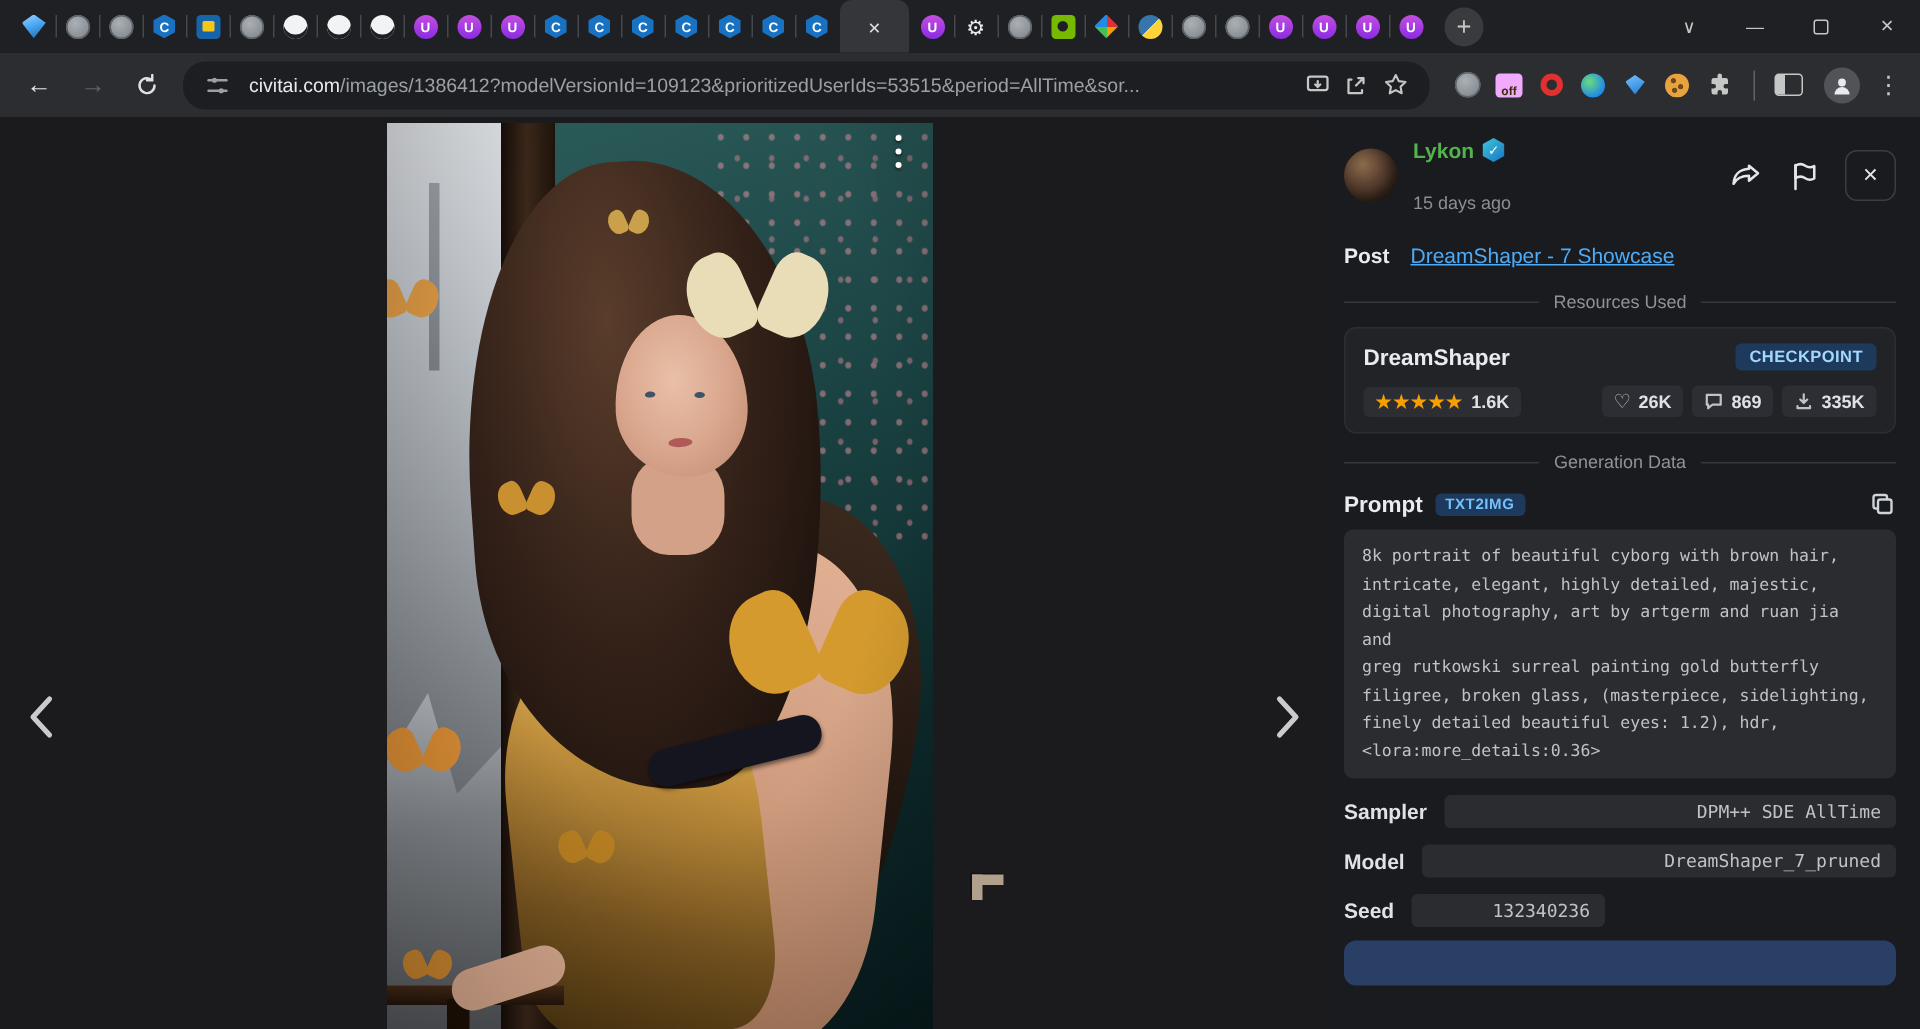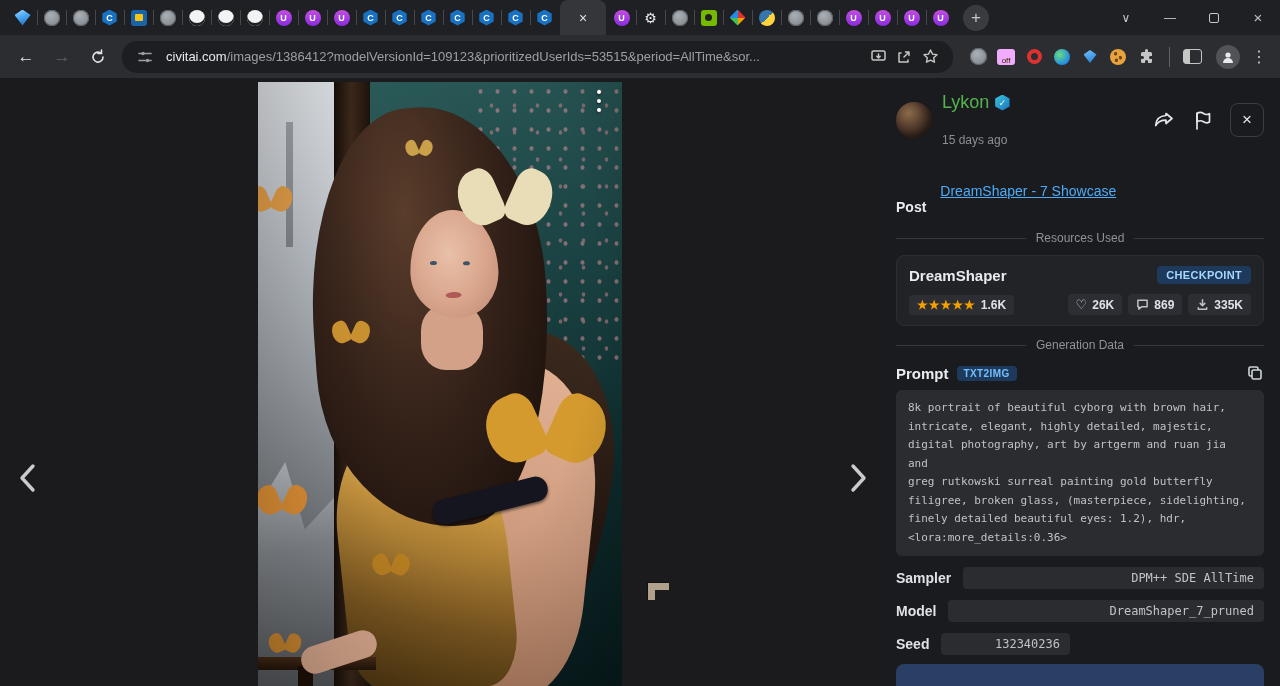--- a/index.html
+++ b/index.html
@@ -38,21 +38,21 @@
 
   .toolbar { height:43px; background:#2b2d30; display:flex; align-items:center; padding:0 10px; gap:4px; }
   .nav-btn { width:32px; height:32px; border-radius:50%; display:flex; align-items:center; justify-content:center; font-size:17px; color:#dfe1e5; cursor:pointer; }
   .nav-btn.disabled { color:#5f6368; }
   .omnibox { flex:1; height:32px; border-radius:15px; background:#1d1e21; display:flex; align-items:center; padding:0 10px; margin:0 4px; min-width:0; }
   .omni-url { flex:1; font-size:13px; color:#9aa0a6; white-space:nowrap; overflow:hidden; min-width:0; margin-left:8px; }
   .omni-url b { color:#e8eaed; font-weight:normal; }
   .omni-ic { width:26px; height:26px; display:flex; align-items:center; justify-content:center; flex:none; cursor:pointer; }
   .ext-cluster { display:flex; align-items:center; gap:10px; padding:0 8px; }
   .ext { width:18px; height:18px; display:flex; align-items:center; justify-content:center; cursor:pointer; flex:none; }
-  .ext-off { width:20px; height:16px; border-radius:3px; background:#f0abfc; color:#3b2b00; font-size:8px; font-weight:normal; display:flex; align-items:flex-end; justify-content:center; }
+  .ext-off { width:20px; height:16px; border-radius:3px; background:#f0abfc; color:#3b2b00; font-size:8px; font-weight:bold; display:flex; align-items:flex-end; justify-content:center; }
   .ext-opera { width:15px; height:15px; border-radius:50%; border:4px solid #e03131; }
   .ext-earth { width:16px; height:16px; border-radius:50%; background:radial-gradient(circle at 35% 35%, #69db7c 0%, #228be6 70%); }
   .ext-gem { width:13px; height:13px; clip-path:polygon(50% 0,100% 35%,50% 100%,0 35%); background:linear-gradient(160deg,#74c0fc,#1c7ed6); }
   .ext-cookie { width:16px; height:16px; border-radius:50%; background:radial-gradient(circle at 35% 30%, #6b4a1e 1.5px, transparent 2px), radial-gradient(circle at 65% 55%, #6b4a1e 1.5px, transparent 2px), radial-gradient(circle at 40% 70%, #6b4a1e 1.5px, transparent 2px), #e8a33d; }
   .tb-sep { width:1px; height:20px; background:#5f6368; margin:0 2px; }
   .sidebar-ic { width:19px; height:15px; border:1.6px solid #c4c7c5; border-radius:3px; position:relative; }
   .sidebar-ic::after { content:""; position:absolute; left:0; top:0; bottom:0; width:6px; background:#c4c7c5; }
   .avatar-ic { width:24px; height:24px; border-radius:50%; background:#515358; display:flex; align-items:center; justify-content:center; }
   .kebab { color:#c4c7c5; font-size:16px; width:22px; text-align:center; cursor:pointer; }
 
@@ -97,29 +97,29 @@
   .nav-chevron svg { stroke:#c9cbce; stroke-width:3.4; fill:none; stroke-linecap:round; stroke-linejoin:round; }
   .chev-left { left:6px; } .chev-right { left:836px; }
   .cursor-artifact { position:absolute; left:648px; top:505px; width:21px; height:17px; }
   .cursor-artifact::before { content:""; position:absolute; inset:0; border-top:7px solid #b0a08c; border-left:7px solid #b0a08c; box-shadow:-1px -1px 0 rgba(0,0,0,.4); }
 
   
   .p-header { display:flex; align-items:center; padding:14px 16px 8px; }
   .p-avatar { width:36px; height:36px; border-radius:50%; flex:none; background:radial-gradient(circle at 35% 30%, #8a6b4a 0%, #5a4030 40%, #2b2018 100%); box-shadow:inset -4px -4px 8px rgba(0,0,0,.5); }
   .p-user { margin-left:10px; min-width:0; }
   .p-name-row { display:flex; align-items:center; gap:5px; }
-  .p-name { color:#53b44d; font-size:18px; font-weight:400; cursor:pointer; }
+  .p-name { color:#53b44d; font-size:14px; font-weight:700; cursor:pointer; }
   .verified-badge { width:16px; height:16px; clip-path:polygon(50% 0,95% 25%,95% 75%,50% 100%,5% 75%,5% 25%); background:linear-gradient(135deg,#3bc9db 0%,#1971c2 100%); color:#fff; font-size:9px; display:flex; align-items:center; justify-content:center; }
   .p-time { color:#8b8e94; font-size:12px; margin-top:20px; }
   .p-actions { margin-left:auto; display:flex; align-items:center; gap:16px; }
   .p-actions svg { stroke:#e4e6ea; fill:none; stroke-width:1.7; stroke-linecap:round; stroke-linejoin:round; }
   .p-icon-btn { cursor:pointer; display:flex; }
   .p-close-btn { width:34px; height:34px; border:1px solid #3a3d42; border-radius:8px; display:flex; align-items:center; justify-content:center; color:#e4e6ea; font-size:17px; cursor:pointer; }
   .p-post-row { display:flex; align-items:center; gap:14px; padding:12px 16px 4px; }
-  .p-post-label { color:#e9ecef; font-size:14px; font-weight:700;margin-top:32px; }
+  .p-post-label { color:#e9ecef; font-size:14px; font-weight:700; }
   .p-post-link { color:#4dabf7; font-size:14px; text-decoration:underline; cursor:pointer; }
   .p-divider { display:flex; align-items:center; gap:10px; margin:12px 16px 0; }
   .p-divider::before,.p-divider::after { content:""; flex:1; height:1px; background:#35383d; }
   .p-divider span { color:#8f9298; font-size:12px; white-space:nowrap; }
   .res-card { margin:10px 16px 0; background:#222327; border:1px solid #2c2e33; border-radius:8px; padding:10px 12px; }
   .res-top { display:flex; align-items:center; justify-content:space-between; }
   .res-name { color:#e9ecef; font-size:15px; font-weight:600; cursor:pointer; }
   .badge-blue { background:#1d3a5c; color:#a5d8ff; font-size:11px; font-weight:700; letter-spacing:.3px; border-radius:4px; padding:3px 9px; }
   .res-stats { display:flex; align-items:center; margin-top:10px; }
   .pill { background:#2c2e33; border-radius:4px; padding:3px 8px; display:flex; align-items:center; gap:5px; color:#dee2e6; font-size:12px; font-weight:700; cursor:pointer; }

